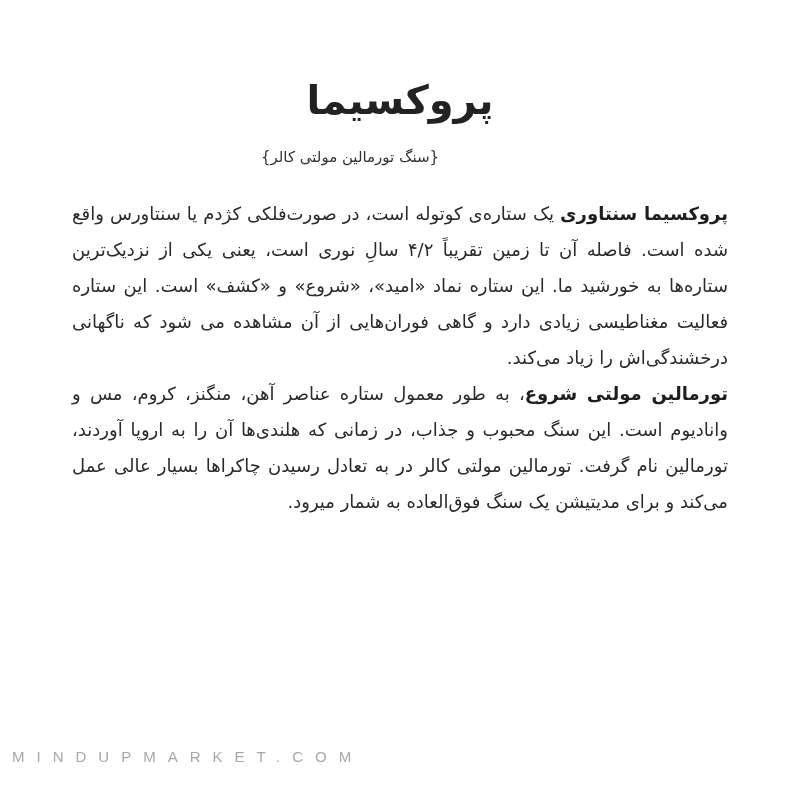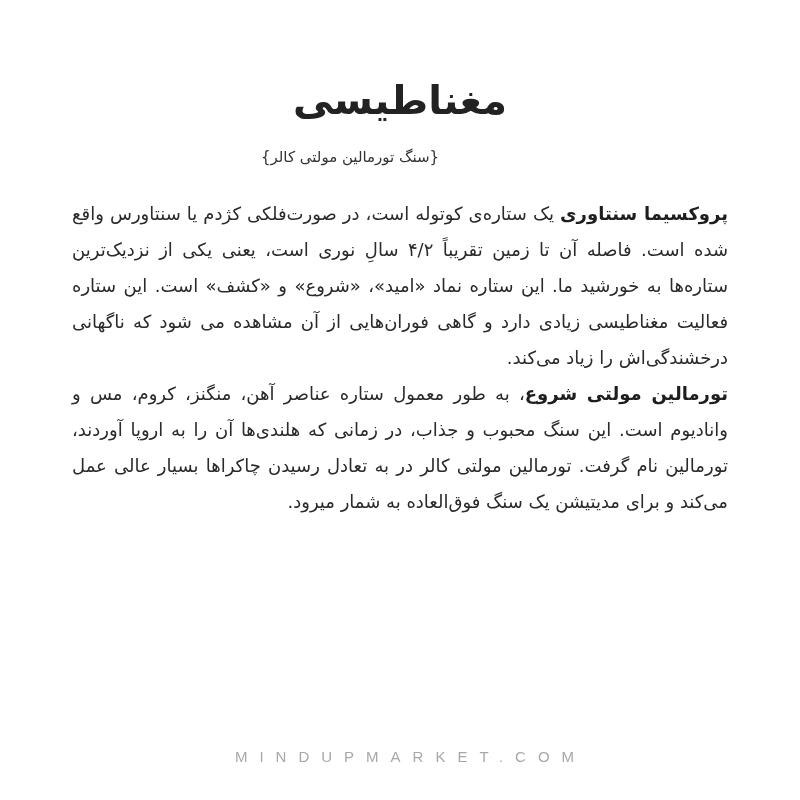--- a/index.html
+++ b/index.html
@@ -56,33 +56,32 @@
     .para b {
       font-weight: bold;
       color: #1e1e1e;
       margin-top: 40px;
     }
     .footer {
       position: absolute;
       top: 748px;
       left: 0;
       width: 800px;
-      text-align: center;
       font-family: "Liberation Sans", sans-serif;
       font-size: 15px;
       letter-spacing: 12px;
       color: #a8a8a8;
-      padding-left: 21px;
+      padding-left: 12px;
       box-sizing: border-box;
     }
   </style>
 </head>
 <body>
 
-<div class="title">مغناطیسی</div>
+<div class="title">پروکسیما</div>
 <div class="subtitle">{سنگ تورمالین مولتی کالر}</div>
 
 <div class="body-text">
   <p class="para"><b>پروکسیما سنتاوری</b><span> یک ستاره‌ی کوتوله است، در صورت‌فلکی کژدم یا سنتاورس واقع شده است.  فاصله آن تا زمین تقریباً ۴/۲ سالِ نوری است، یعنی یکی از نزدیک‌ترین ستاره‌ها به خورشید ما. این ستاره نماد «امید»، «شروع» و «کشف» است. این ستاره فعالیت مغناطیسی زیادی دارد و گاهی فوران‌هایی از آن مشاهده می شود که ناگهانی درخشندگی‌اش را زیاد می‌کند.</span></p>
   <p class="para"><b>تورمالین مولتی شروع</b><span>، به طور معمول ستاره عناصر آهن، منگنز، کروم، مس و وانادیوم است. این سنگ محبوب و جذاب، در زمانی که هلندی‌ها آن را به اروپا آوردند، تورمالین نام گرفت. تورمالین مولتی کالر در به تعادل رسیدن چاکراها بسیار عالی عمل می‌کند و برای مدیتیشن یک سنگ فوق‌العاده به شمار میرود.</span></p>
 </div>
 
 <div class="footer">MINDUPMARKET.COM</div>
 
 </body></html>

